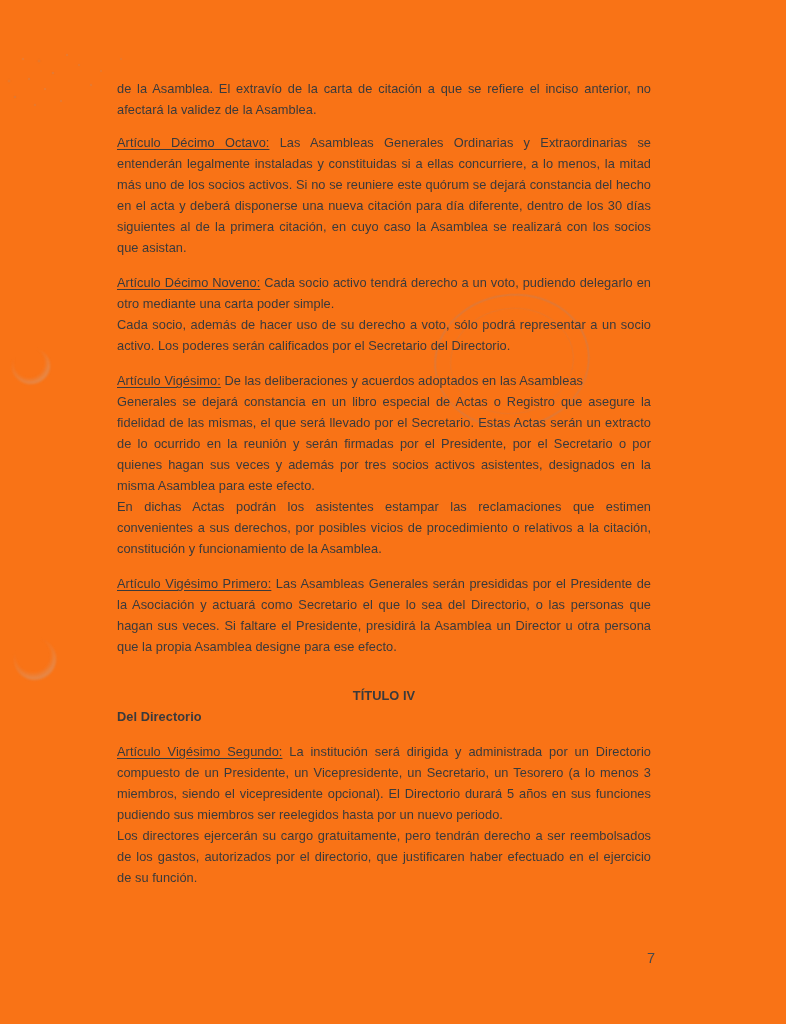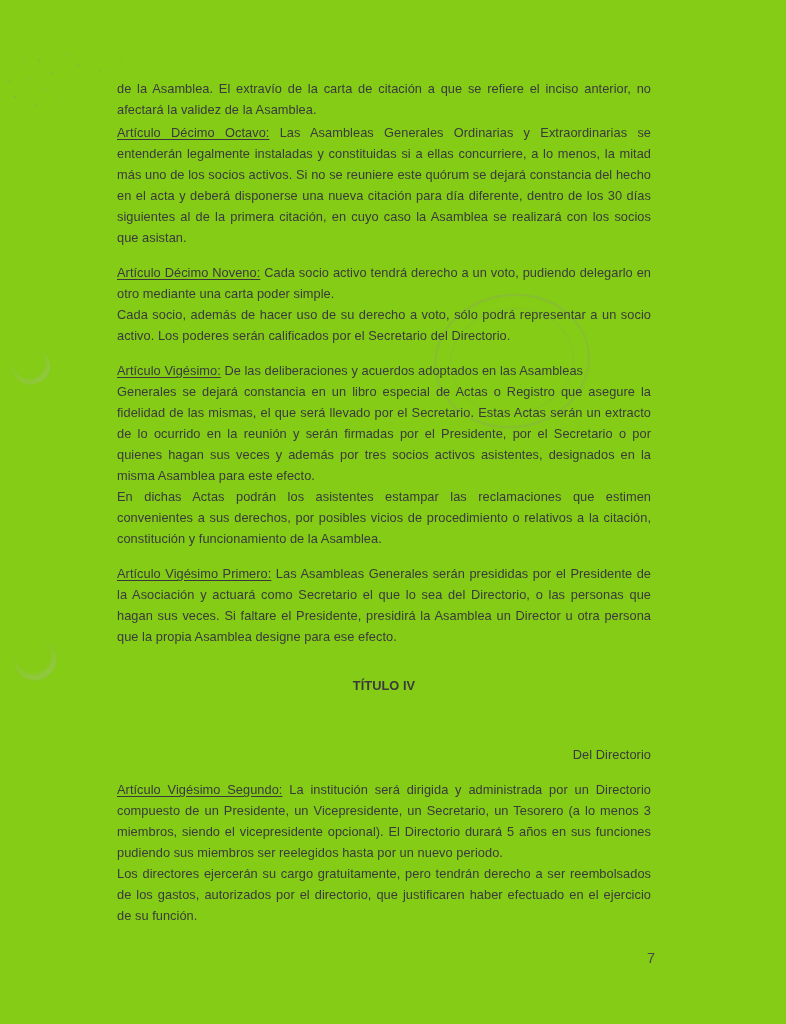--- a/index.html
+++ b/index.html
@@ -1,41 +1,41 @@
 <!DOCTYPE html>
 <html><head>
 <meta charset="utf-8">
 <style>
   html,body { margin:0; padding:0; background:#e8e8e8; }
   .page {
     position: relative;
     width: 786px;
     height: 1024px;
     margin: 0 auto;
-    background: #84cc16;
+    background: #f97316;
     font-family: "Liberation Sans", sans-serif;
     color: #3a3a3c;
     overflow: hidden;
   }
   .doc-body {
     position: absolute;
     left: 117px;
     top: 78px;
     width: 534px;
     font-size: 12.8px;
     line-height: 21px;
     letter-spacing: 0.05px;
   }
   .para { margin: 0; }
   .justify { text-align: justify; }
   .article { margin-top: 14px; }
-  .article-first-gap { margin-top: 2px; }
+  .article-first-gap { margin-top: 12px; }
   .article-title { text-decoration: underline; text-underline-offset: 2px; text-align: center; }
   .section-block { margin-top: 28px; text-align: center; font-weight: bold; }
-  .section-sub { text-align: right; font-weight: normal; margin-top: 48px; }
+  .section-sub { text-align: left; font-weight: bold; }
   .after-section { }
   .page-number {
     position: absolute;
     left: 117px;
     top: 950px;
     width: 538px;
     text-align: right;
     font-size: 14.5px;
     color: #4a4a4c;
   }

